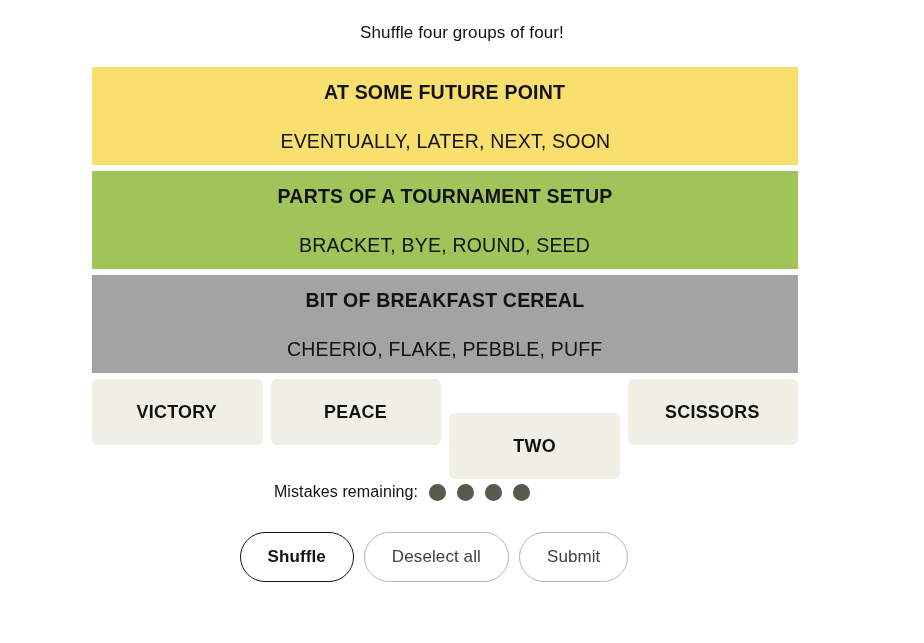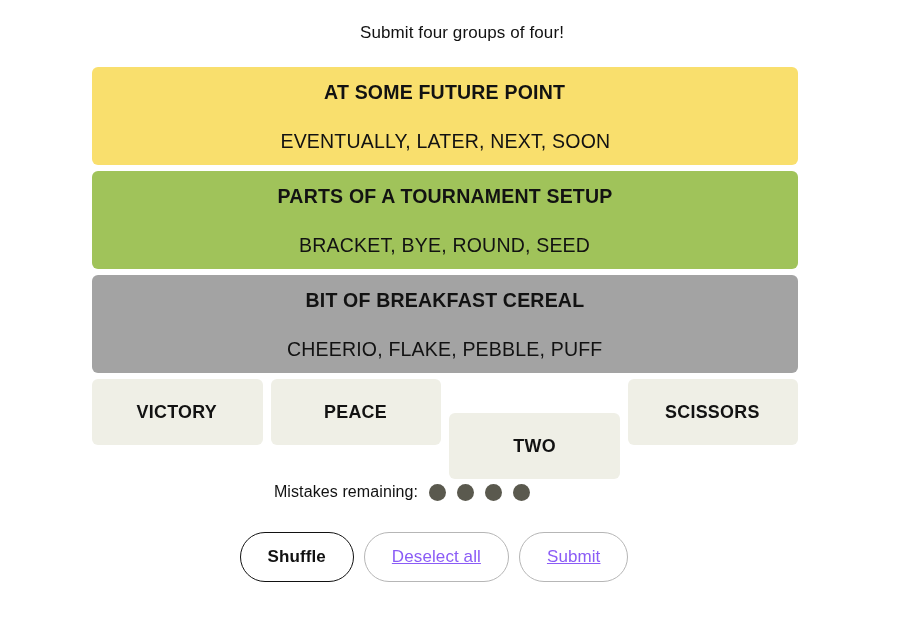--- a/index.html
+++ b/index.html
@@ -39,21 +39,21 @@
   .board {
     position: absolute;
     left: 92px;
     top: 67px;
     width: 706px;
   }
 
   .group-row {
     width: 706px;
     height: 98px;
-    border-radius: 6px;
+    border-radius: 0;
     display: flex;
     flex-direction: column;
     align-items: center;
     justify-content: center;
     margin-bottom: 6px;
     overflow: hidden;
     gap: 23px;
   }
 
   .group-title {
@@ -170,32 +170,31 @@
   }
 
   .btn.enabled {
     border: 1.6px solid #121212;
     color: #121212;
     font-weight: bold;
   }
 
   .btn.disabled {
     border: 1.1px solid #b6b6b6;
-    color: #8b5cf6;
+    color: #404040;
     font-weight: normal;
     cursor: default;
-    text-decoration: underline;
   }
 </style>
 </head>
 <body>
 
 <div class="page">
 
-  <div class="header">Submit four groups of four!</div>
+  <div class="header">Shuffle four groups of four!</div>
 
   <div class="board">
     <div id="solved-groups">
         <div class="group-row" style="background: rgb(249, 223, 109);">
           <div class="group-title">AT SOME FUTURE POINT</div>
           <div class="group-words">EVENTUALLY, LATER, NEXT, SOON</div>
         </div>
         <div class="group-row" style="background: rgb(160, 195, 90);">
           <div class="group-title">PARTS OF A TOURNAMENT SETUP</div>
           <div class="group-words">BRACKET, BYE, ROUND, SEED</div>

